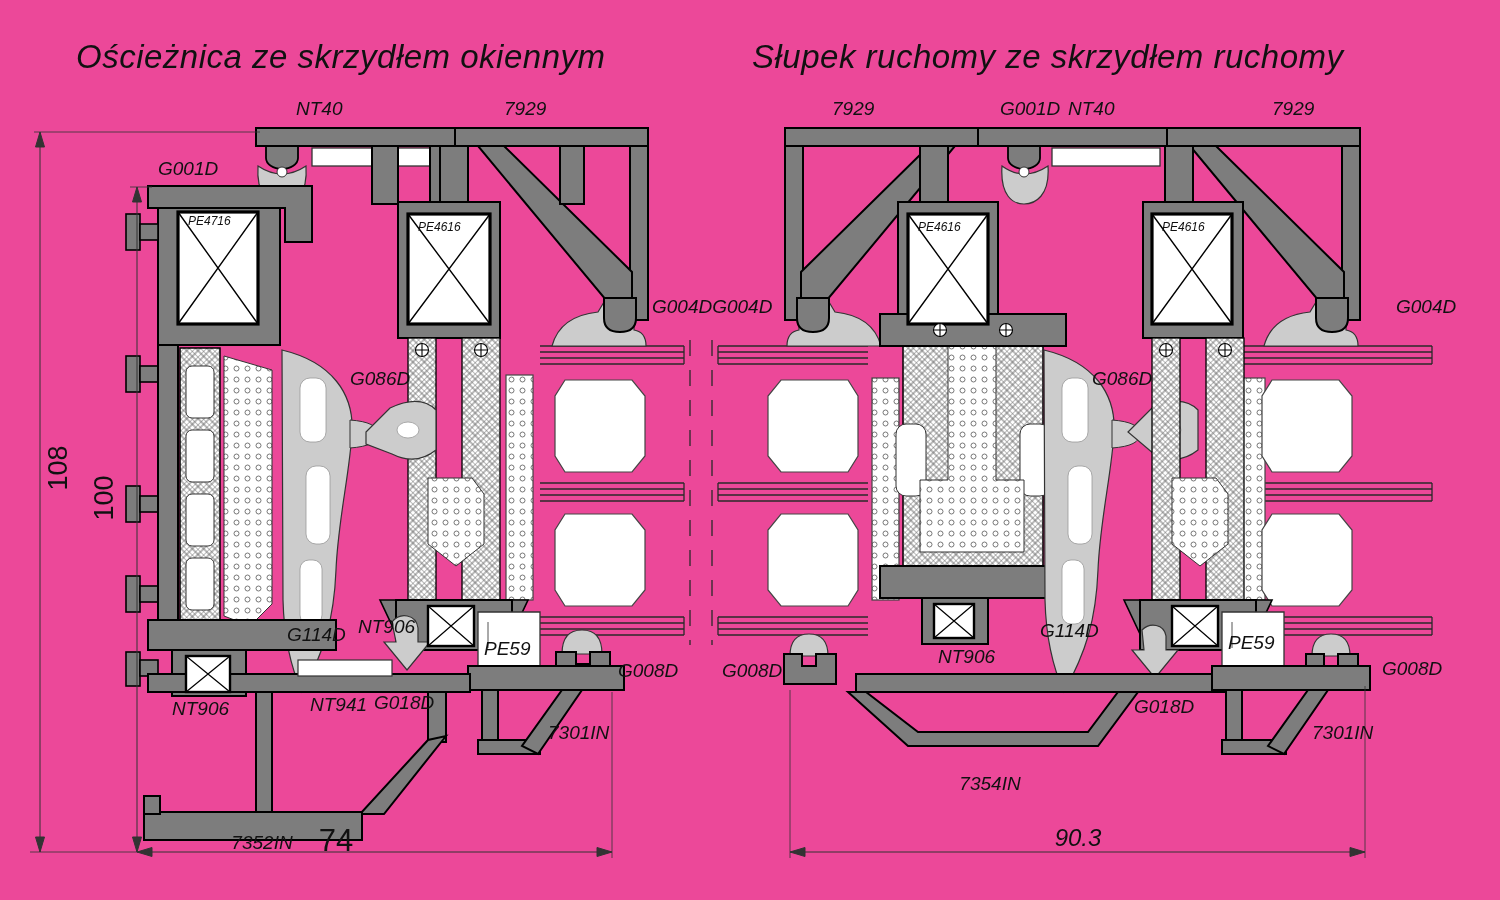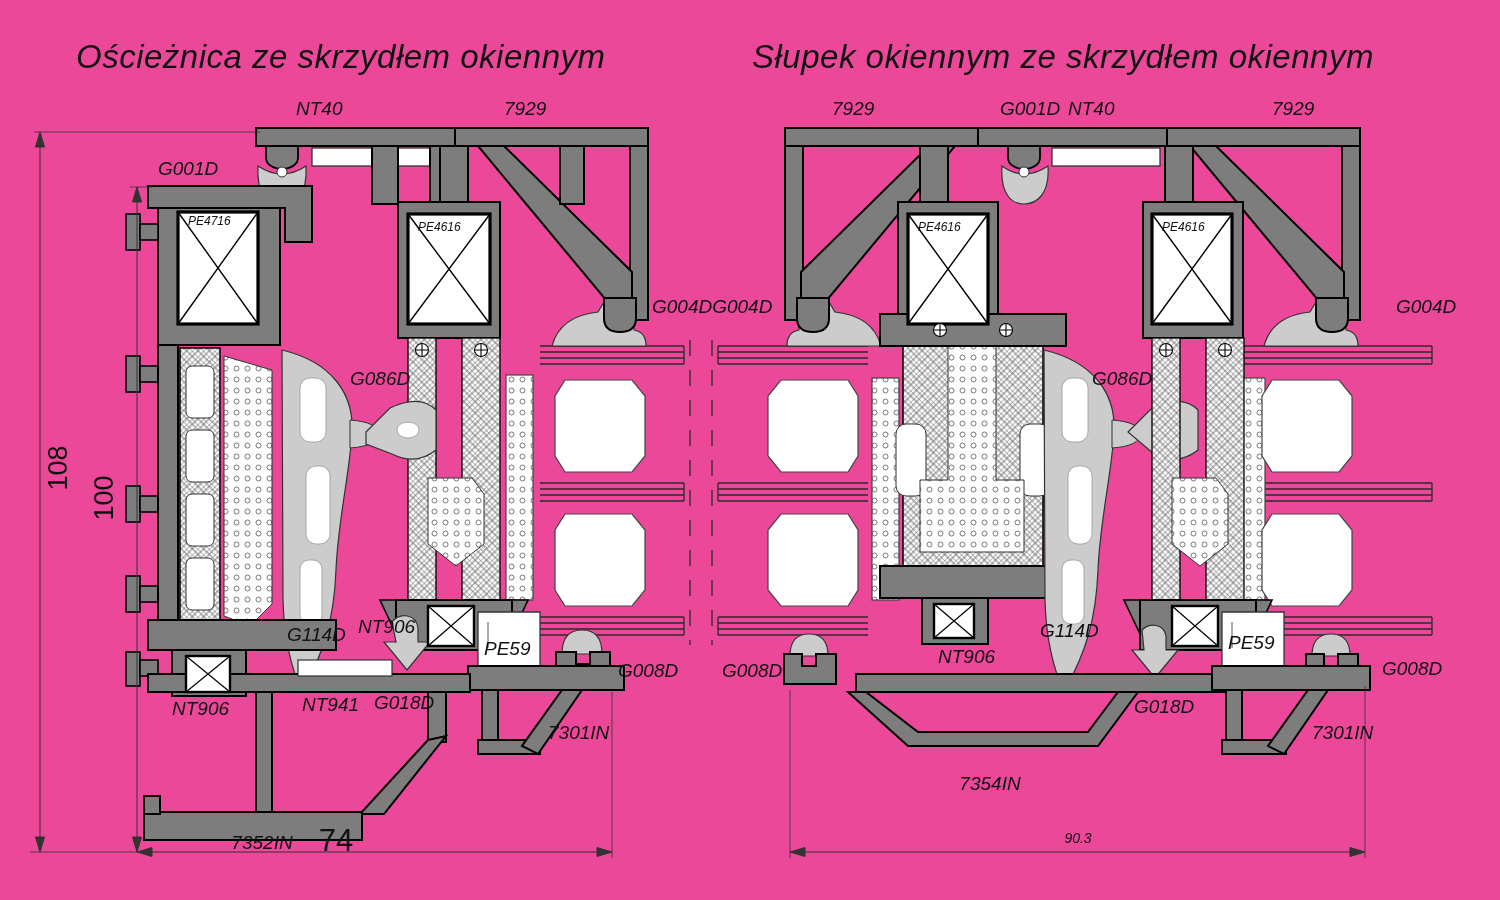--- a/index.html
+++ b/index.html
@@ -6,21 +6,21 @@
   #stage{position:relative;width:1500px;height:900px;background:#ec4899;overflow:hidden;
          font-family:Liberation Sans, sans-serif;}
   #drawing{position:absolute;left:0;top:0;}
   .title{position:absolute;font-style:italic;font-size:33px;color:#111;white-space:nowrap;letter-spacing:.5px;}
   .lbl{position:absolute;font-style:italic;font-size:19px;color:#111;white-space:nowrap;text-align:center;}
   .lbl.small{font-size:12px;}
   .center{transform:translate(-50%,-50%);}
   .vert{transform:translate(-50%,-50%) rotate(-90deg);}
   .dimnum{position:absolute;font-size:27px;color:#111;white-space:nowrap;}
   .dimnum.big{font-size:31px;}
-  .dimnum.it{font-style:italic;font-size:14px;}
+  .dimnum.it{font-style:italic;font-size:24px;}
 </style>
 </head>
 <body>
 
 <div id="stage">
 
 <svg id="drawing" width="1500" height="900" viewBox="0 0 1500 900">
   <defs>
     <pattern id="xh" width="8" height="8" patternUnits="userSpaceOnUse" patternTransform="rotate(45)">
       <rect width="8" height="8" fill="#fff"></rect>
@@ -247,33 +247,33 @@
     <polygon points="612,852 597,847.5 597,856.5"></polygon>
     <path d="M612,692 V858" fill="none" stroke-width="0.8"></path>
     <path d="M790,852 H1365" fill="none"></path>
     <polygon points="790,852 805,847.5 805,856.5"></polygon>
     <polygon points="1365,852 1350,847.5 1350,856.5"></polygon>
     <path d="M790,690 V858 M1365,686 V858" fill="none" stroke-width="0.8"></path>
   </g>
 </svg>
 
 <div class="title" style="left:76px;top:38px">Ościeżnica ze skrzydłem okiennym</div>
-<div class="title" style="left:752px;top:38px">Słupek okiennym ze skrzydłem okiennym</div>
+<div class="title" style="left:752px;top:38px">Słupek ruchomy ze skrzydłem ruchomy</div>
 
 <span class="lbl" style="left:296px;top:98px">NT40</span>
 <span class="lbl" style="left:504px;top:98px">7929</span>
 <span class="lbl" style="left:158px;top:158px">G001D</span>
 <span class="lbl small" style="left:188px;top:214px">PE4716</span>
 <span class="lbl small" style="left:418px;top:220px">PE4616</span>
 <span class="lbl" style="left:652px;top:296px">G004DG004D</span>
 <span class="lbl" style="left:350px;top:368px">G086D</span>
 <span class="lbl" style="left:287px;top:624px">G114D</span>
 <span class="lbl" style="left:358px;top:616px">NT906</span>
 <span class="lbl" style="left:172px;top:698px">NT906</span>
-<span class="lbl" style="left:302px;top:694px">NT941</span>
+<span class="lbl" style="left:310px;top:694px">NT941</span>
 <span class="lbl" style="left:374px;top:692px">G018D</span>
 <span class="lbl" style="left:484px;top:638px">PE59</span>
 <span class="lbl" style="left:618px;top:660px">G008D</span>
 <span class="lbl" style="left:548px;top:722px">7301IN</span>
 <span class="lbl center" style="left:262px;top:843px">7352IN</span>
 <span class="dimnum big center" style="left:336px;top:841px">74</span>
 <span class="dimnum vert" style="left:58px;top:468px">108</span>
 <span class="dimnum vert" style="left:104px;top:498px">100</span>
 
 <span class="lbl" style="left:832px;top:98px">7929</span>

